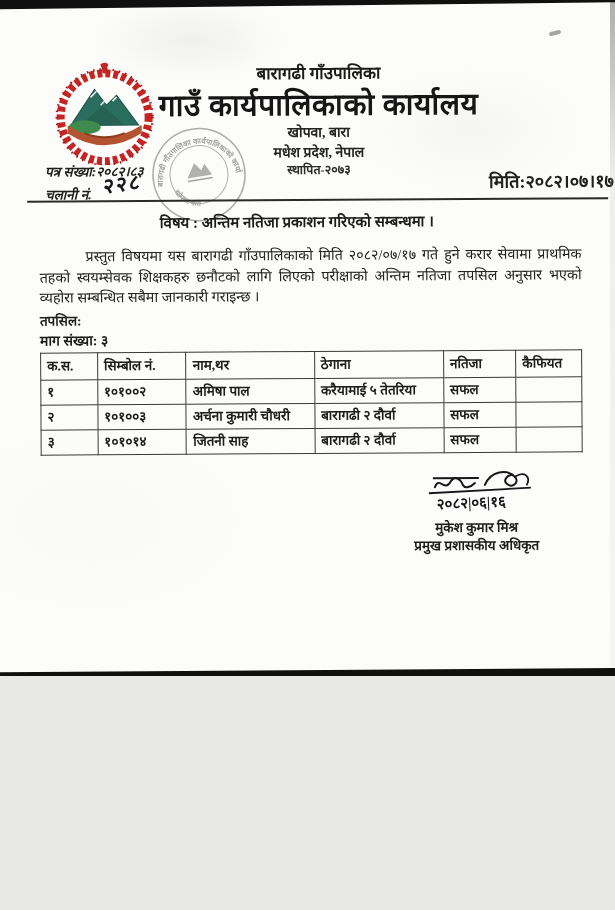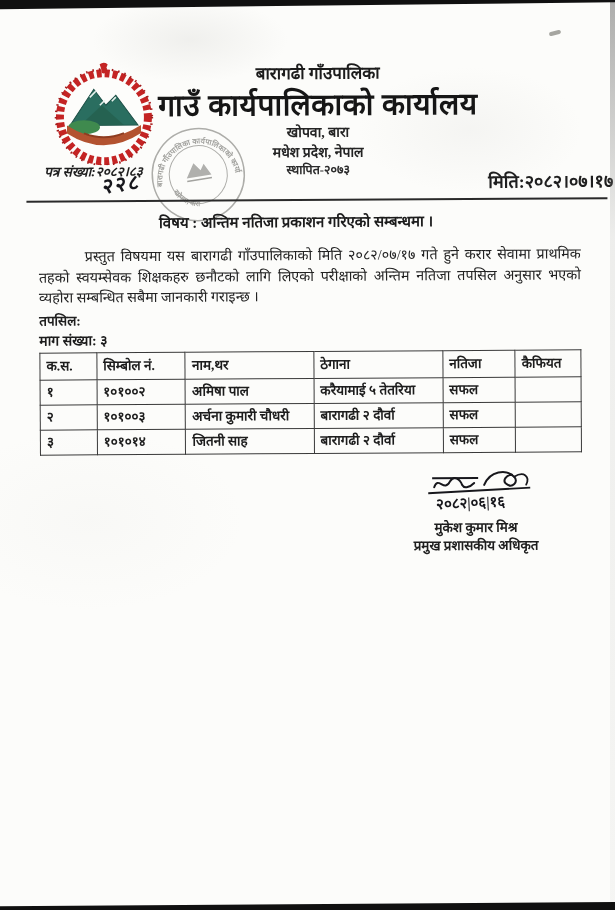--- a/index.html
+++ b/index.html
@@ -1,17 +1,17 @@
 <!DOCTYPE html>
 <html><head>
 <meta charset="utf-8">
 <style>
   html,body{margin:0;padding:0;background:#e8e8e6;}
   .scan{
-    position:relative;width:615px;height:910px;overflow:hidden;
+    position:relative;width:615px;height:676px;overflow:hidden;
     background:
       radial-gradient(140px 60px at 190px 40px, rgba(190,190,185,.20), transparent 70%),
       radial-gradient(160px 90px at 470px 130px, rgba(200,200,195,.14), transparent 70%),
       radial-gradient(220px 130px at 90px 520px, rgba(205,205,200,.08), transparent 70%),
       #fcfcfa;
     font-family:"Liberation Serif","DejaVu Serif",serif;
     color:#222;
   }
   .edge-top{position:absolute;top:0;left:0;width:100%;height:10px;background:#101010;
     clip-path:polygon(0 0,100% 0,100% 22%,0 92%);z-index:9;}
@@ -92,20 +92,21 @@
     <div class="head-center">
       <div class="muni">बारागढी गाँउपालिका</div>
       <div class="office">गाउँ कार्यपालिकाको कार्यालय</div>
       <div class="addr">खोपवा, बारा</div>
       <div class="addr">मधेश प्रदेश, नेपाल</div>
       <div class="estd">स्थापित-२०७३</div>
     </div>
 
     <div class="ref-block">
       <div>पत्र संख्या:२०८२।८३</div>
+      <div>चलानी नं.</div>
     </div>
     <div class="hand-chalani">२२८</div>
     <div class="date-line">मिति:२०८२।०७।१७</div>
 
     <svg class="stamp" viewBox="0 0 100 100">
       <defs>
         <path id="arcT" d="M13,56 A37,37 0 1 1 87,56"></path>
         <path id="arcB" d="M23,63 A29,29 0 0 0 77,63"></path>
       </defs>
       <circle cx="50" cy="50" r="46" fill="none" stroke="#9a9a96" stroke-width="1.5"></circle>

